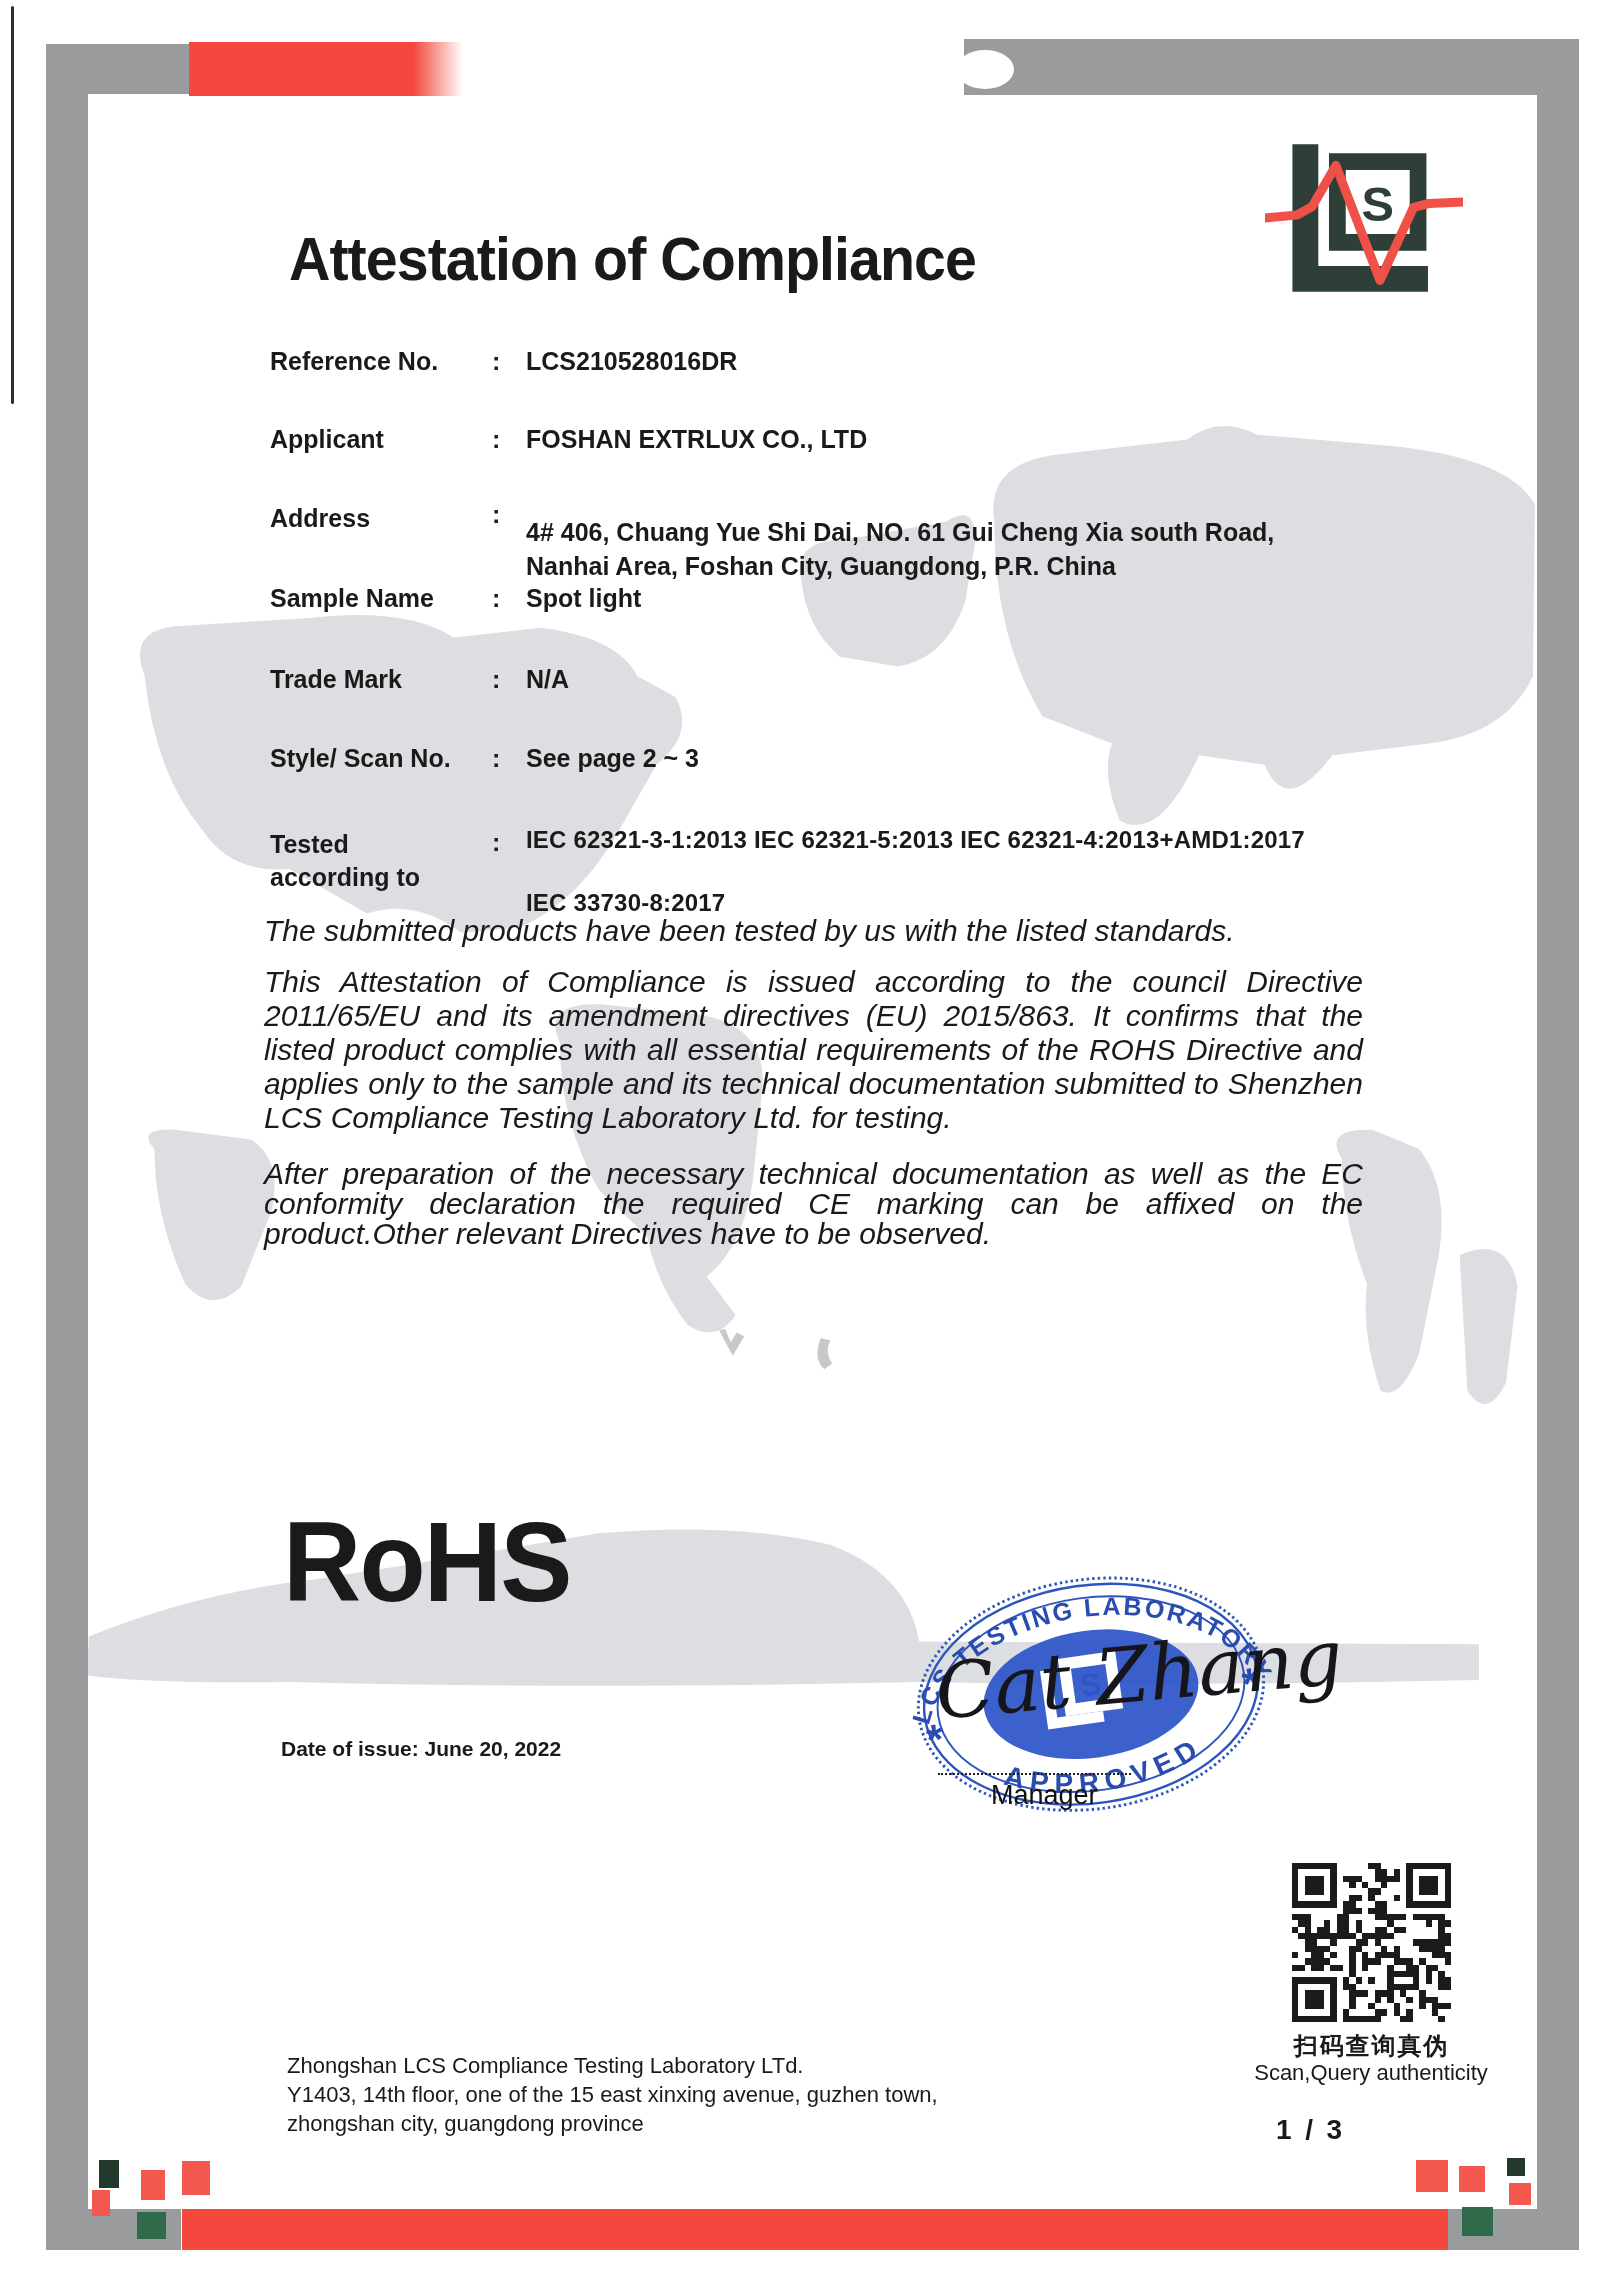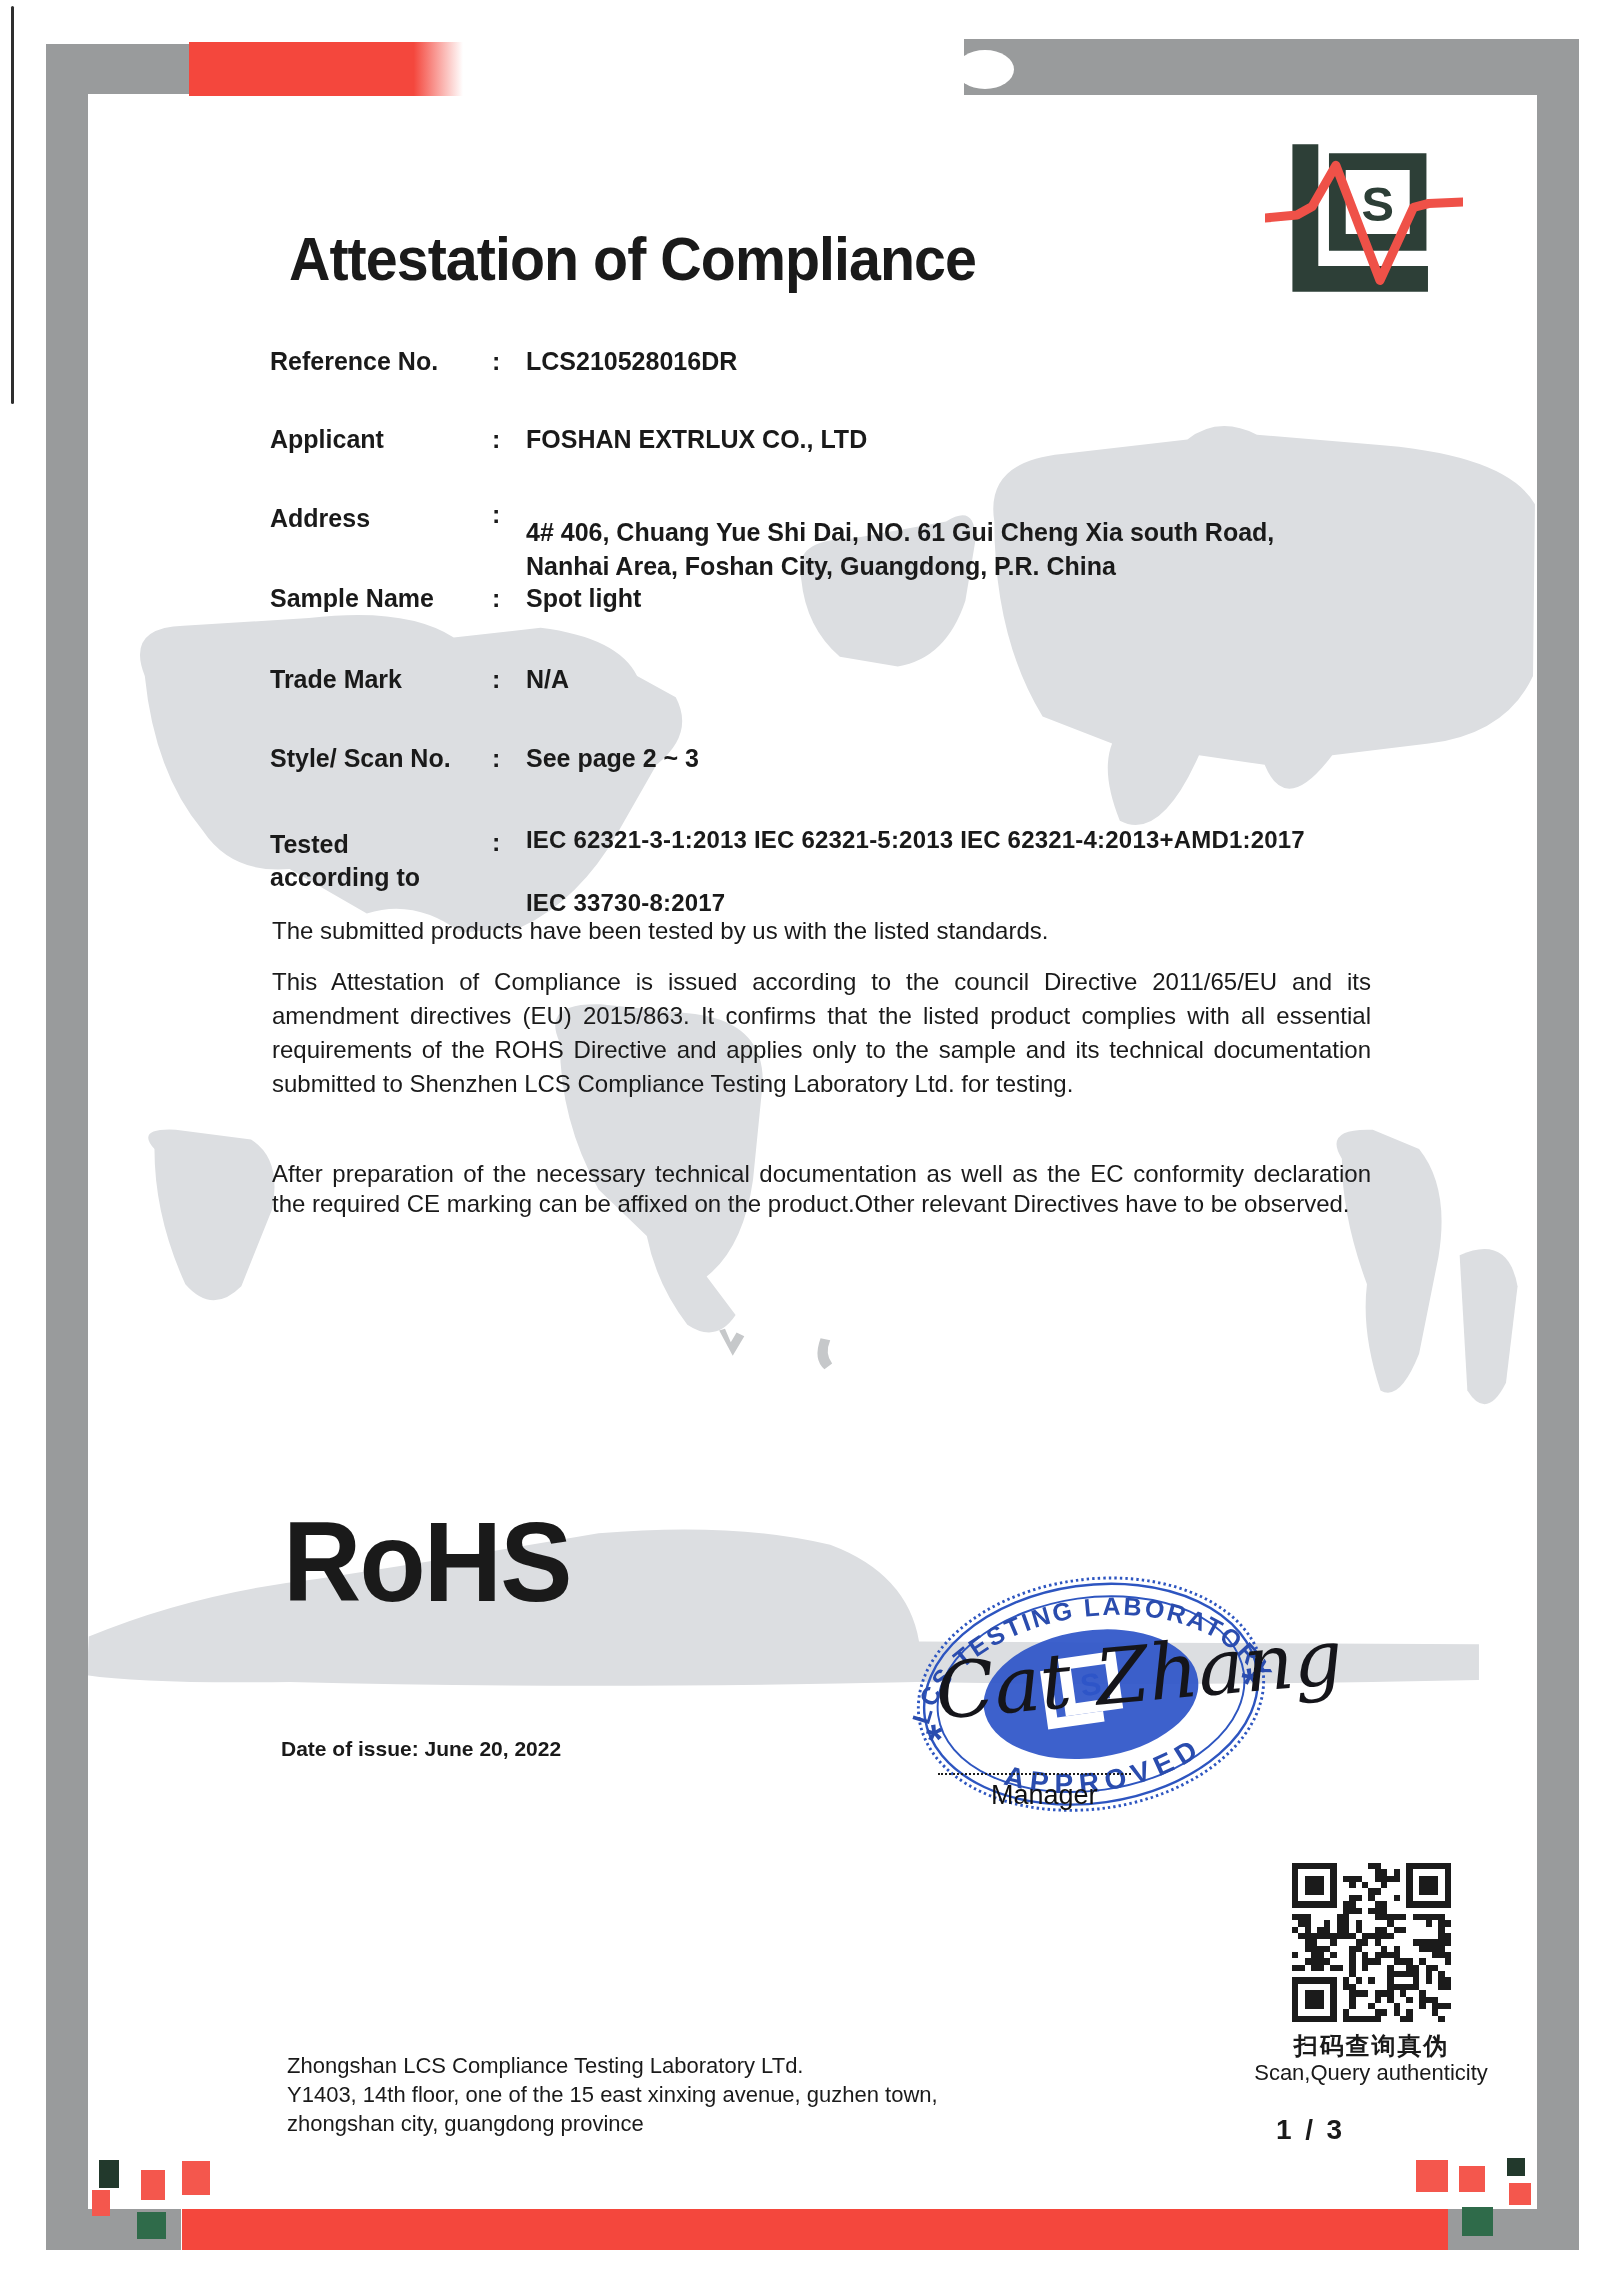--- a/index.html
+++ b/index.html
@@ -30,21 +30,21 @@
          transform:scaleX(.94);transform-origin:left top;white-space:nowrap;}
   .logo{left:1265px;top:130px;}
 
   
   .lbl{left:270px;font-size:25px;font-weight:bold;white-space:nowrap;}
   .col{left:492px;font-size:25px;font-weight:bold;}
   .val{left:526px;font-size:25px;font-weight:bold;white-space:nowrap;}
   .val.std{font-size:24px;letter-spacing:0.2px;}
 
   
-  .para{left:272px;width:1099px;font-size:24px;line-height:34px;text-align:justify;}
+  .para{left:264px;width:1099px;font-size:30px;line-height:34px;text-align:justify;font-style:italic;}
   .para.p1{text-align:left;white-space:nowrap;}
   .para.p3{line-height:30px;}
 
   .rohs{left:283px;top:1496px;font-size:114px;font-weight:bold;letter-spacing:-1.9px;
         transform:scaleX(.95);transform-origin:left top;}
   .dateline{left:281px;top:1701px;font-size:21px;font-weight:bold;white-space:nowrap;margin-top:36px;}
 
   
   .stamp{left:874px;top:1556px;}
   .signature{left:935px;top:1630px;font-family:"DejaVu Serif", serif;font-style:italic;

